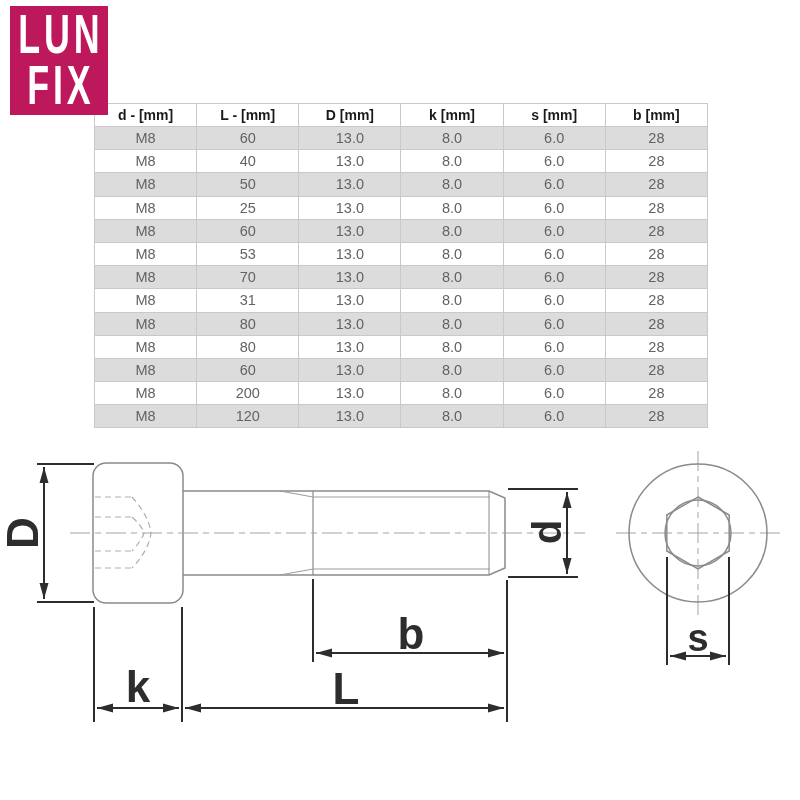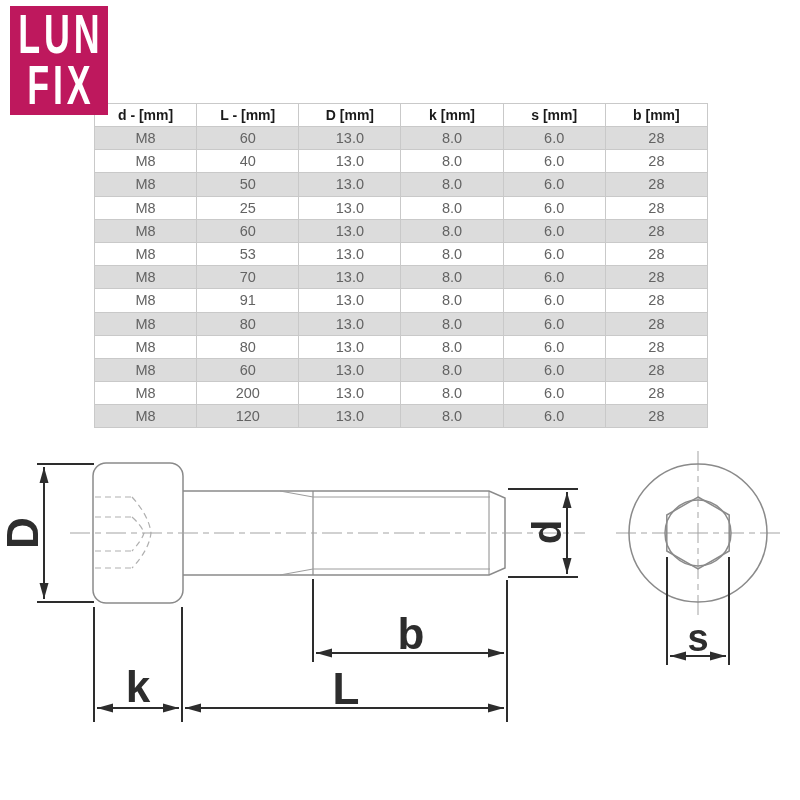--- a/index.html
+++ b/index.html
@@ -103,21 +103,21 @@
         <tr class="stripe">
           <td>M8</td>
           <td>70</td>
           <td>13.0</td>
           <td>8.0</td>
           <td>6.0</td>
           <td>28</td>
         </tr>
         <tr>
           <td>M8</td>
-          <td>91</td>
+          <td>31</td>
           <td>13.0</td>
           <td>8.0</td>
           <td>6.0</td>
           <td>28</td>
         </tr>
         <tr class="stripe">
           <td>M8</td>
           <td>80</td>
           <td>13.0</td>
           <td>8.0</td>

